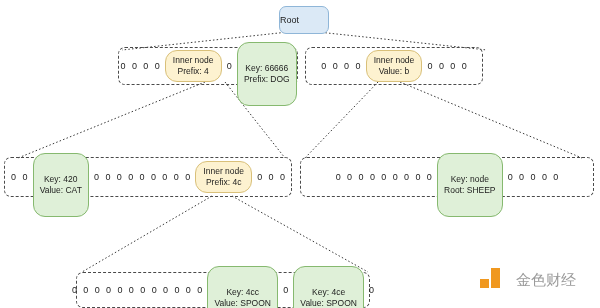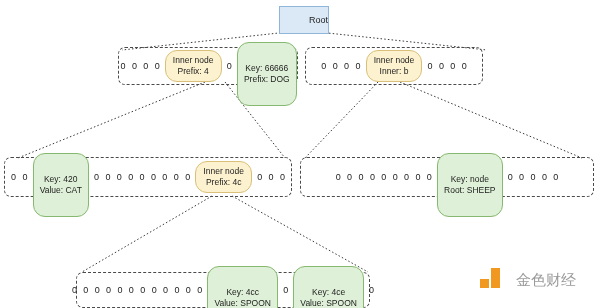--- a/index.html
+++ b/index.html
@@ -57,23 +57,23 @@
     line-height:1.25;
     margin:0 2px;
     white-space:nowrap;
   }
   .node .l1,.node .l2{display:block;}
 
   .root{
     position:absolute;
     background:#dbe9f6;
     border:1px solid #8fb6d8;
-    border-radius:0;
+    border-radius:7px;
     width:48px;height:26px;
-    display:flex;align-items:center;justify-content:flex-end;
+    display:flex;align-items:center;justify-content:flex-start;
     font-size:9px;color:#1c1c1c;
   }
   .inner{
     background:#fdf2d0;
     border:1px solid #d9c07a;
     color:#1c1c1c;
     font-size:8.5px;
     padding:4px 7px;
   }
   .leaf{
@@ -152,21 +152,21 @@
   </div>
 
   <div class="container" style="left:305px;top:47px;width:178px;height:38px;">
     <div class="slots">
         <div class="zero">0</div>
         <div class="zero">0</div>
         <div class="zero">0</div>
         <div class="zero">0</div>
         <div class="node inner">
           <span class="l1">Inner node</span>
-          <span class="l2">Inner: b</span>
+          <span class="l2">Value: b</span>
         </div>
         <div class="zero">0</div>
         <div class="zero">0</div>
         <div class="zero">0</div>
         <div class="zero">0</div>
       </div>
   </div>
 
   <div class="container" style="left:4px;top:157px;width:288px;height:40px;">
     <div class="slots">

